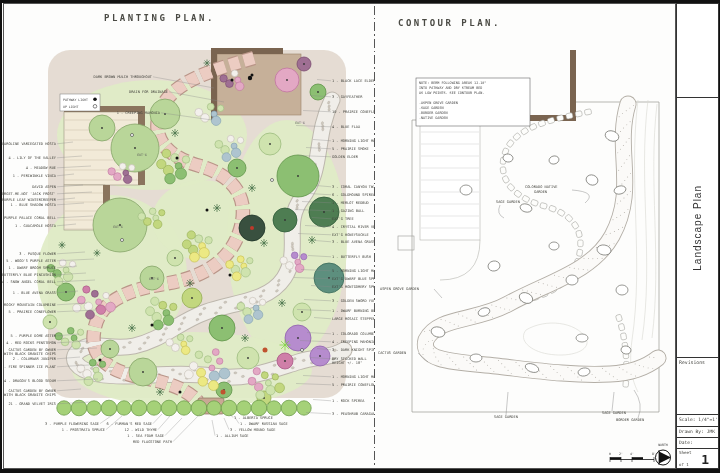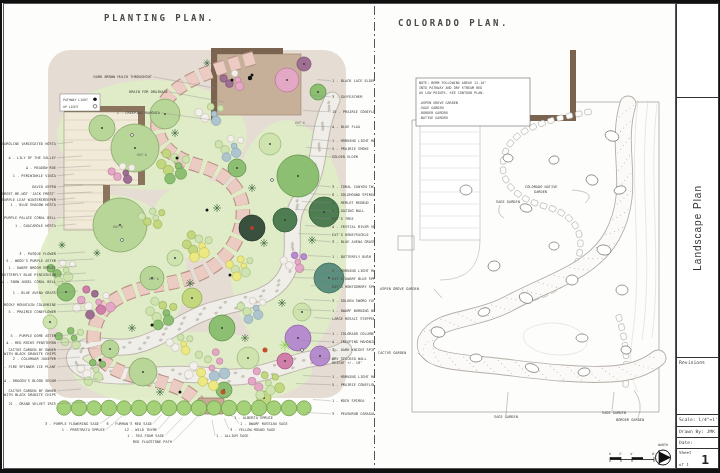--- a/index.html
+++ b/index.html
@@ -652,21 +652,21 @@
       <text x="238" y="385" font-size="3.6" text-anchor="start" fill="#45453f">1 - DWARF RUSSIAN SAGE</text>
       <path d="M237,383.6 L232,376" stroke="#888" stroke-width="0.35" fill="none"></path>
       <text x="228" y="391" font-size="3.6" text-anchor="start" fill="#45453f">3 - YELLOW MOUND SAGE</text>
       <path d="M227,389.6 L222,378" stroke="#888" stroke-width="0.35" fill="none"></path>
       <text x="214" y="397" font-size="3.6" text-anchor="start" fill="#45453f">1 - ALLIUM SAGE</text>
       <path d="M213,395.6 L210,380" stroke="#888" stroke-width="0.35" fill="none"></path>
     </svg>
 
   <div class="dashline" style="left:374px;"></div>
 
-  <div class="plan-title" style="left:398px;top:18px;">COLORADO PLAN.</div>
+  <div class="plan-title" style="left:398px;top:18px;">CONTOUR PLAN.</div>
   <svg id="contour-svg" style="position:absolute;left:376px;top:40px;" width="298" height="428" viewBox="0 0 298 428">
       <path d="M49,80 L36,80 L36,372 L283,372 L283,62 L200,62" fill="none" stroke="#9a9a94" stroke-width="0.7"></path>
       <rect x="44" y="80" width="60" height="120" fill="#fff" stroke="#b5b5af" stroke-width="0.6"></rect>
       <line x1="45" y1="92" x2="103" y2="92" stroke="#ccc" stroke-width="0.45"></line>
       <line x1="45" y1="104" x2="103" y2="104" stroke="#ccc" stroke-width="0.45"></line>
       <line x1="45" y1="116" x2="103" y2="116" stroke="#ccc" stroke-width="0.45"></line>
       <line x1="45" y1="128" x2="103" y2="128" stroke="#ccc" stroke-width="0.45"></line>
       <line x1="45" y1="140" x2="103" y2="140" stroke="#ccc" stroke-width="0.45"></line>
       <line x1="45" y1="152" x2="103" y2="152" stroke="#ccc" stroke-width="0.45"></line>
       <line x1="45" y1="164" x2="103" y2="164" stroke="#ccc" stroke-width="0.45"></line>

